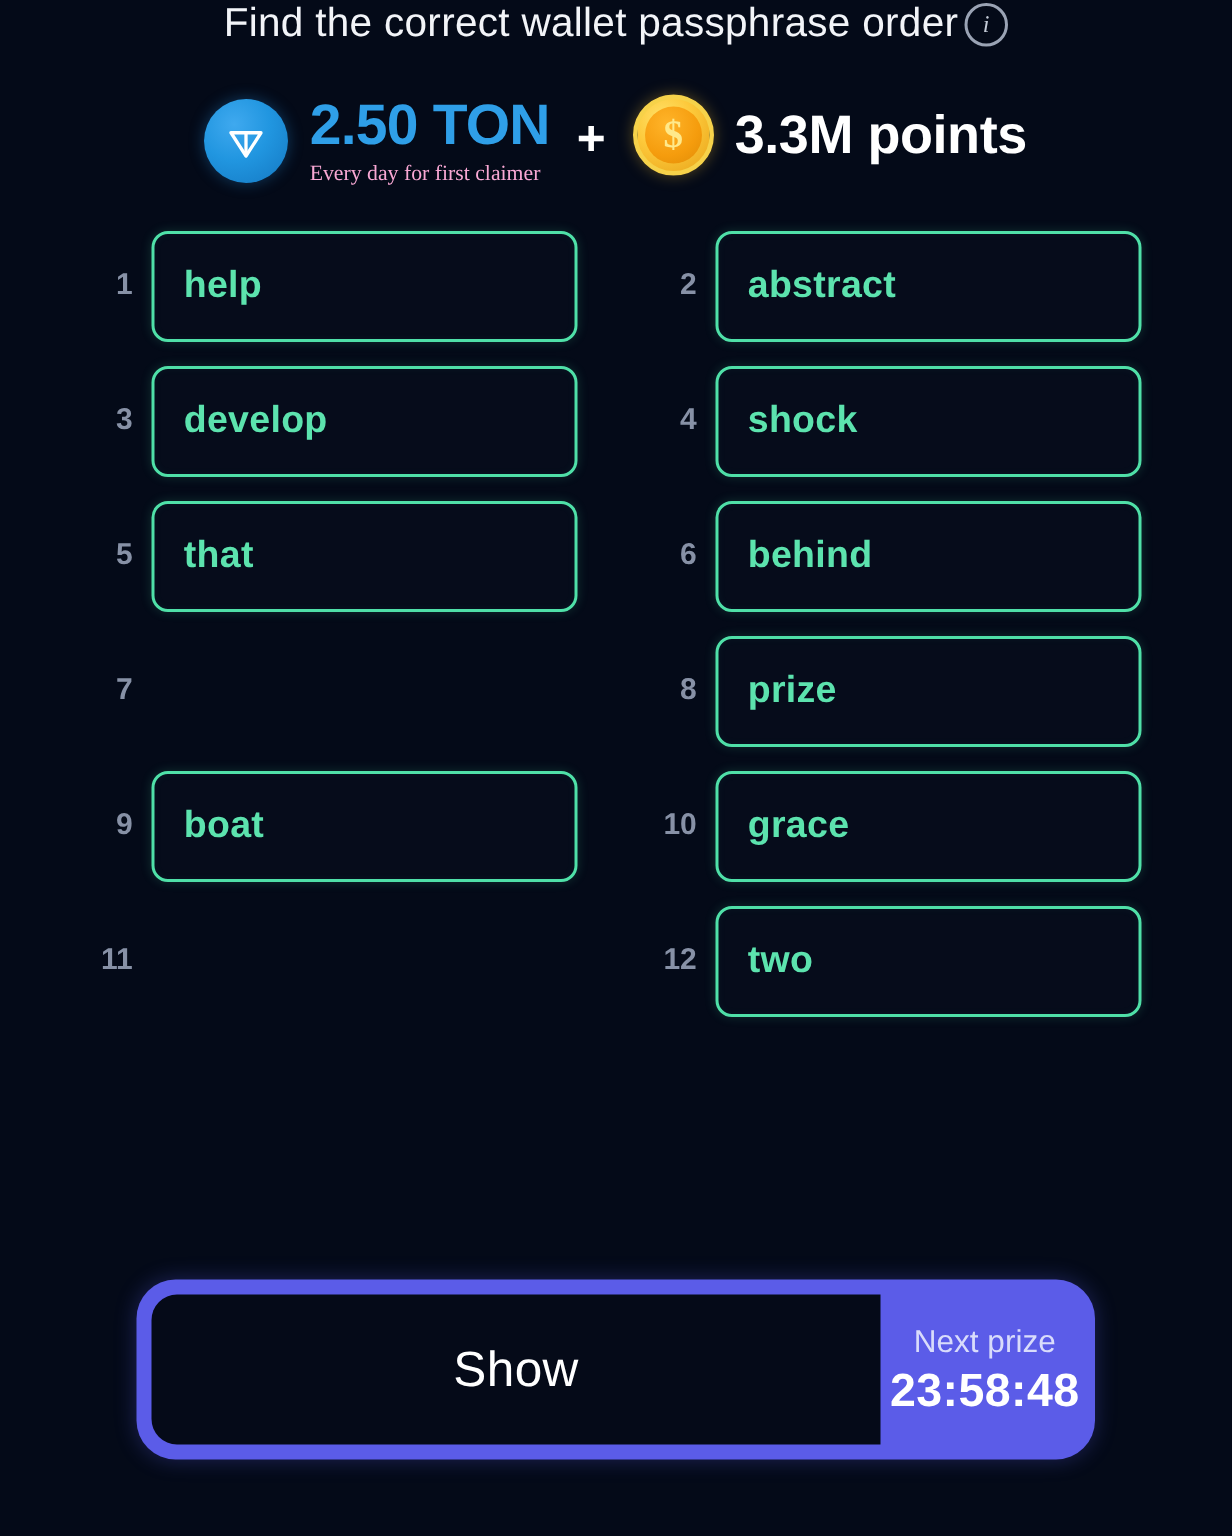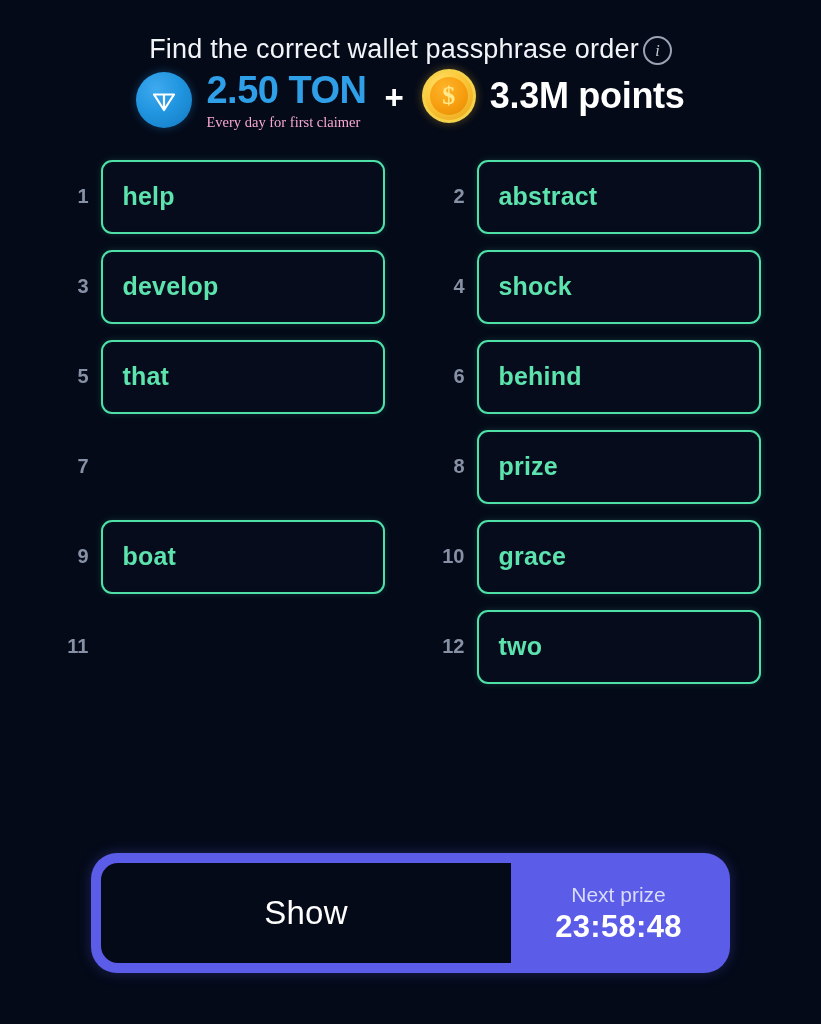--- a/index.html
+++ b/index.html
@@ -18,21 +18,20 @@
   .app {
     width: 821px;
     height: 1024px;
     background: #040a18;
     position: relative;
     box-sizing: border-box;
   }
 
   
   .header {
-    padding-top: 34px;
     display: flex;
     align-items: center;
     justify-content: center;
     gap: 4px;
   }
   .header-title {
     color: #f2f4f8;
     font-size: 27px;
     letter-spacing: 0.2px;
     font-weight: 400;
@@ -50,21 +49,21 @@
     font-size: 16px;
     font-family: "Liberation Serif", serif;
     font-style: italic;
     line-height: 1;
     flex: none;
     margin-top: 2px;
   }
 
   
   .reward-row {
-    margin-top: 6px;
+    margin-top: 34px;
     display: flex;
     align-items: center;
     justify-content: center;
     gap: 16px;
   }
   .ton-block {
     display: flex;
     align-items: center;
     gap: 14px;
   }
@@ -199,21 +198,21 @@
     height: 120px;
     background: #5b5ce8;
     border-radius: 26px;
     box-sizing: border-box;
     display: flex;
     align-items: stretch;
     overflow: hidden;
     box-shadow: 0 0 14px rgba(91,92,232,0.3);
   }
   .show-button {
-    width: 410px;
+    width: 486px;
     margin: 10px 0 10px 10px;
     background: #050a18;
     border-radius: 17px 0 0 17px;
     display: flex;
     align-items: center;
     justify-content: center;
     color: #ffffff;
     font-size: 33px;
     font-weight: 400;
     letter-spacing: 0.3px;

